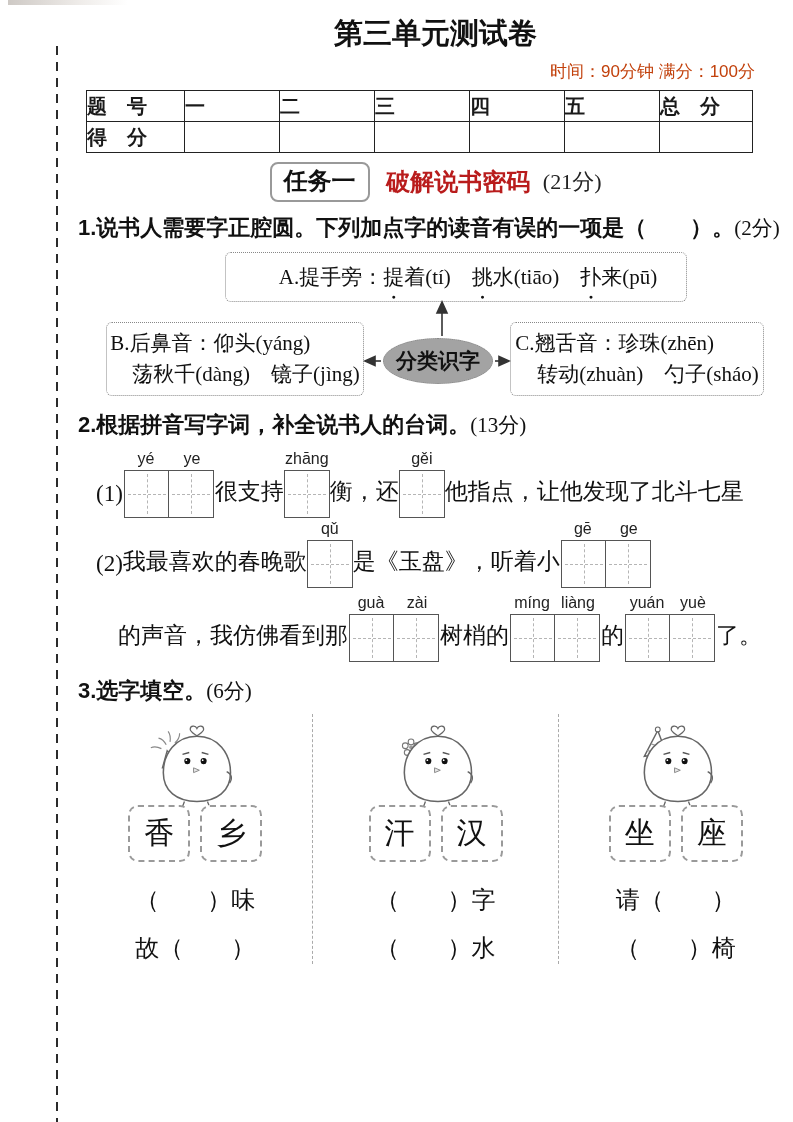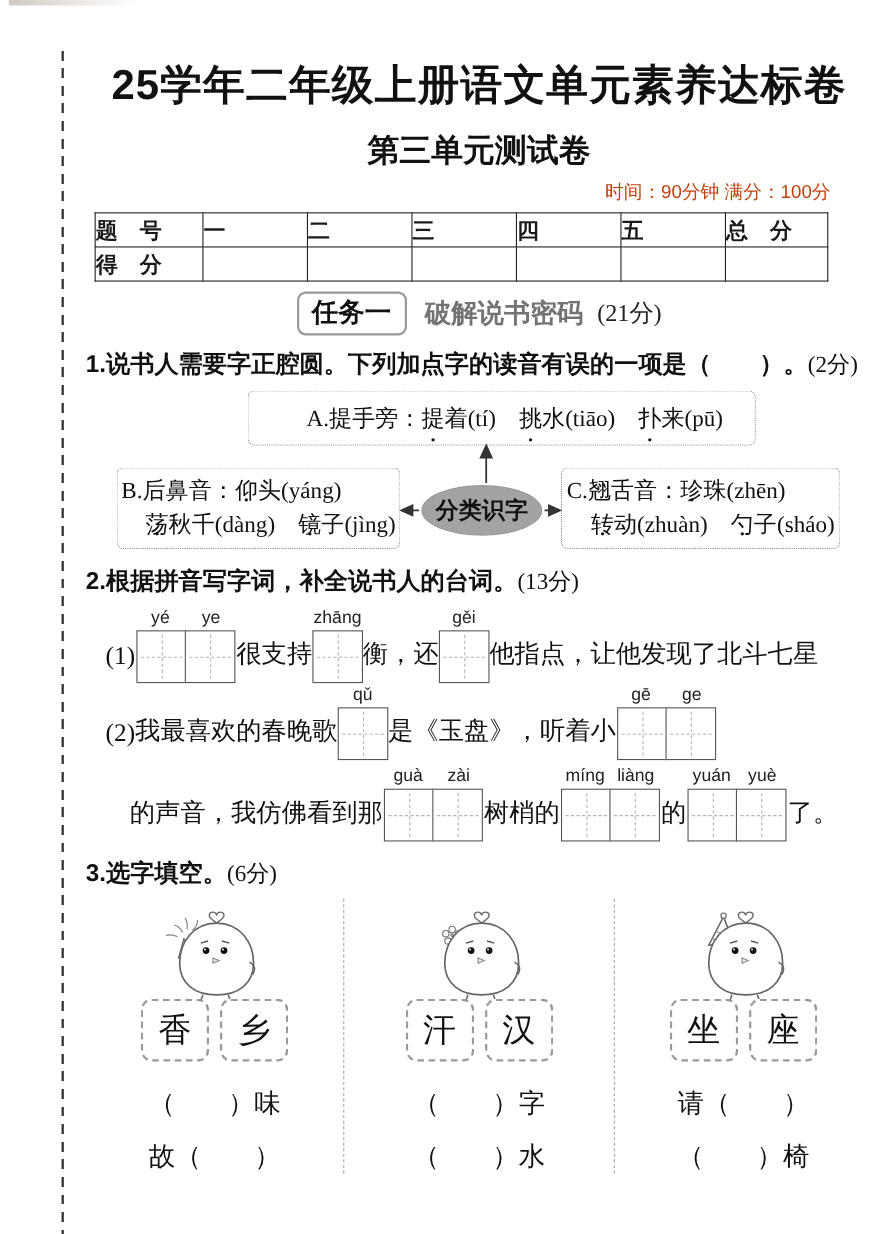--- a/index.html
+++ b/index.html
@@ -30,21 +30,21 @@
     font-size:17px; font-weight:normal; color:#c2410c; }
 
   table.score { border-collapse:collapse; margin-top:7px; margin-left:8px; }
   table.score td { border:1.5px solid #222; height:31px; text-align:left;
     font-size:20px; font-weight:bold; padding:0; }
   .cw0{width:98px;} .cw{width:95px;} .cwl{width:93px;}
 
   .task-banner { margin-top:9px; text-align:center; font-size:24px; }
   .task-badge { display:inline-block; border:2px solid #999; border-radius:8px;
     padding:1px 12px 3px; font-weight:bold; color:#111; vertical-align:middle; }
-  .task-title { font-weight:bold; color:#737373; margin-left:10px; vertical-align:middle; }
+  .task-title { font-weight:bold; color:#b91c1c; margin-left:10px; vertical-align:middle; }
   .task-score { font-family:"Liberation Serif", serif; font-weight:normal;
     font-size:22px; margin-left:6px; vertical-align:middle; color:#222; }
 
   .stem { margin-top:11px; font-size:22px; font-weight:bold; color:#111; }
   .score-note { font-family:"Liberation Serif", serif; font-weight:normal; font-size:21px; }
 
   
   .diagram { position:relative; height:152px; margin-top:9px; }
   .dotted-box { position:absolute; border:1.5px dotted #888; border-radius:6px;
     font-family:"Liberation Serif", serif; font-size:21px; color:#111;
@@ -103,21 +103,20 @@
   <div class="sidebar">
     <div class="sidebar-rot">
       
       
       
     </div>
   </div>
 
   <div class="content">
 
-    <div class="title">25学年二年级上册语文单元素养达标卷</div>
     <div class="subtitle">第三单元测试卷</div>
     <div class="time-info">时间：90分钟 满分：100分</div>
 
     <table class="score">
       <tbody>
           <tr>
         <td class="cw0">题　号</td>
         <td class="cw">一</td>
         <td class="cw">二</td>
         <td class="cw">三</td>

